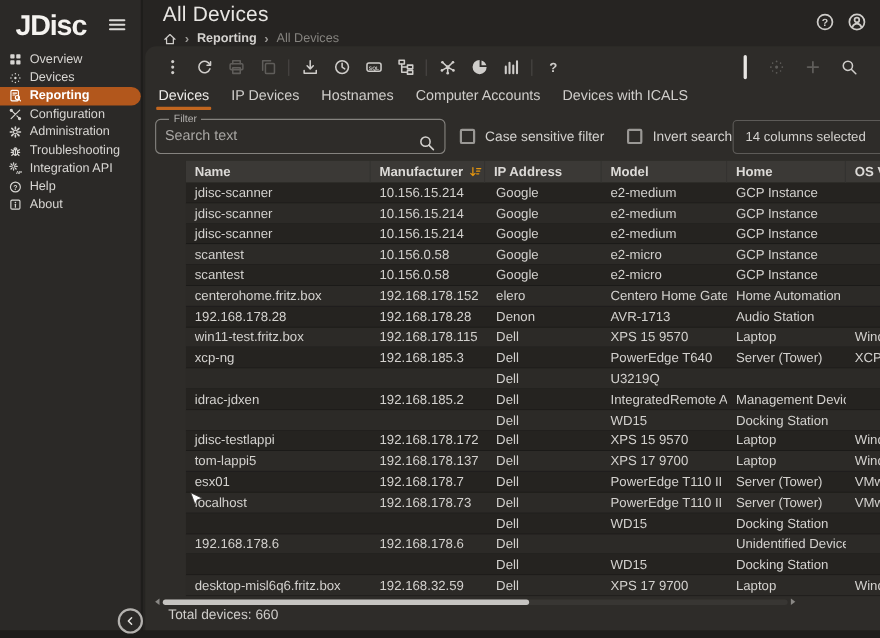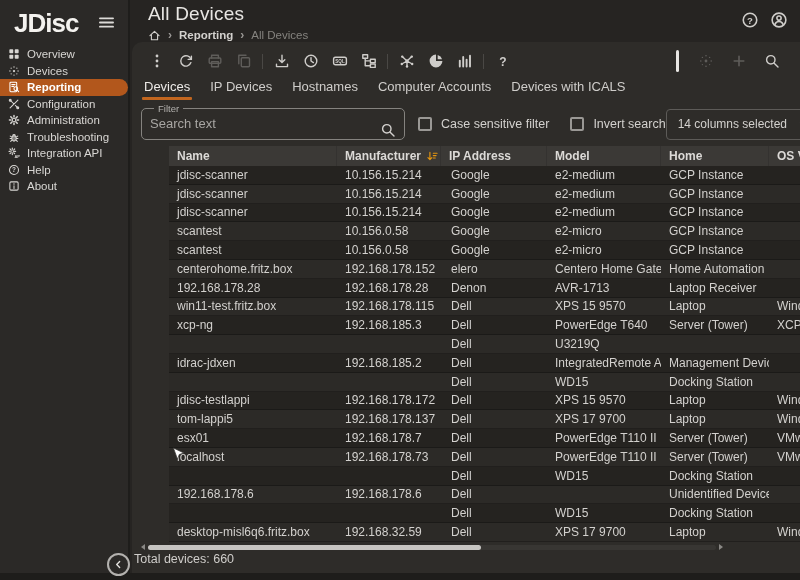--- a/index.html
+++ b/index.html
@@ -76,21 +76,21 @@
   .td{font-size:12px;color:#d3d1ce;padding-left:8px;white-space:nowrap;overflow:hidden;flex:none;display:flex;align-items:center;}
   .v-arrow{position:absolute;right:2px;top:22px;width:0;height:0;border-left:3px solid transparent;border-right:3px solid transparent;border-bottom:5px solid #b8b6b3;}
   .v-thumb{position:absolute;right:2px;top:37px;width:5px;height:27px;background:#c6c4c1;border-radius:2.5px;cursor:pointer;}
 
   .h-scrollbar{position:absolute;left:9px;top:502px;width:582px;height:8px;}
   .h-track{position:absolute;left:7px;right:7px;top:1px;height:5px;background:#383633;border-radius:3px;}
   .h-thumb{position:absolute;left:7px;width:333px;top:1px;height:5px;background:#c6c4c1;border-radius:3px;cursor:pointer;}
   .h-arrow-l{position:absolute;left:0;top:0;width:0;height:0;border-top:3.5px solid transparent;border-bottom:3.5px solid transparent;border-right:4.5px solid #8a8885;}
   .h-arrow-r{position:absolute;right:0;top:0;width:0;height:0;border-top:3.5px solid transparent;border-bottom:3.5px solid transparent;border-left:4.5px solid #8a8885;}
 
-  .total{position:absolute;left:2px;top:510px;font-size:12.5px;color:#cfcdca;}
+  .total{position:absolute;left:21px;top:510px;font-size:12.5px;color:#cfcdca;}
   .bottom-strip{position:absolute;left:0;right:0;bottom:0;height:7px;background:#1e1d1b;z-index:5;}
   .mouse-cursor{position:absolute;left:40px;top:405px;width:15px;height:15px;z-index:4;pointer-events:none;}
   .mouse-cursor svg{width:15px;height:15px;}
 </style>
 </head>
 <body>
 
 <aside class="sidebar">
   <div class="logo-row">
     <span class="logo">JDisc</span>
@@ -503,21 +503,21 @@
           <div class="td" style="width: 104px;">elero</div>
           <div class="td" style="width: 114px;">Centero Home Gateway</div>
           <div class="td" style="width: 108px;">Home Automation</div>
           <div class="td" style="width: 70px;"></div>
         </div>
         <div class="tr">
           <div class="td" style="width: 168px;">192.168.178.28</div>
           <div class="td" style="width: 106px;">192.168.178.28</div>
           <div class="td" style="width: 104px;">Denon</div>
           <div class="td" style="width: 114px;">AVR-1713</div>
-          <div class="td" style="width: 108px;">Laptop Receiver</div>
+          <div class="td" style="width: 108px;">Audio Station</div>
           <div class="td" style="width: 70px;"></div>
         </div>
         <div class="tr alt">
           <div class="td" style="width: 168px;">win11-test.fritz.box</div>
           <div class="td" style="width: 106px;">192.168.178.115</div>
           <div class="td" style="width: 104px;">Dell</div>
           <div class="td" style="width: 114px;">XPS 15 9570</div>
           <div class="td" style="width: 108px;">Laptop</div>
           <div class="td" style="width: 70px;">Windows</div>
         </div>

